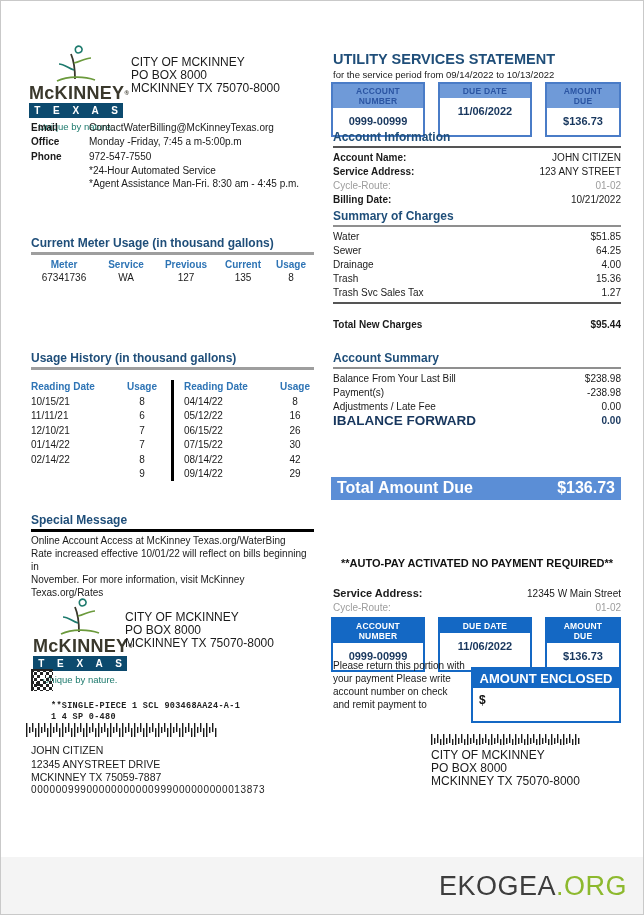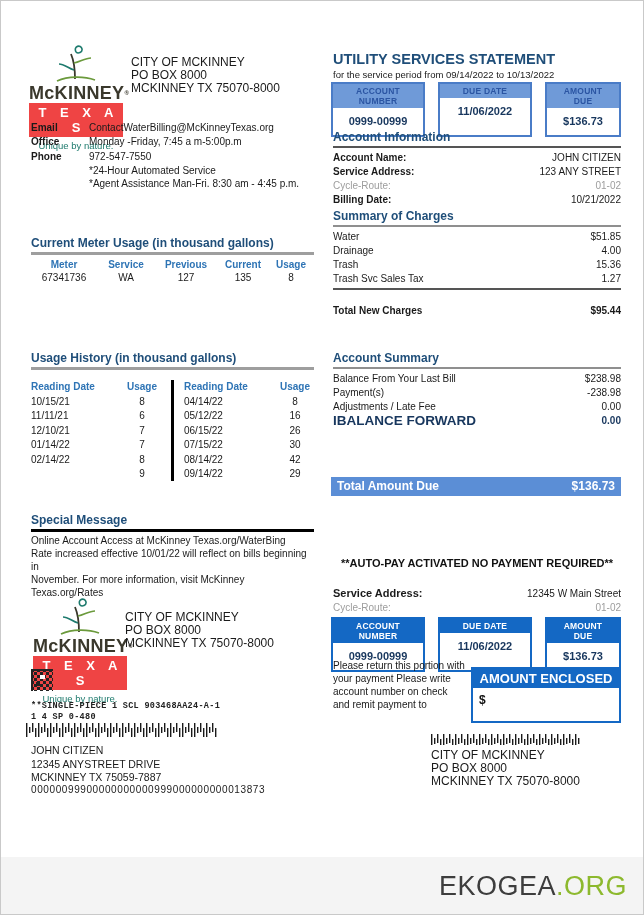--- a/index.html
+++ b/index.html
@@ -9,21 +9,21 @@
     position:relative; width:644px; height:915px; margin:0 auto;
     background:#ffffff; border:1px solid #c9c9c9; overflow:hidden;
   }
   .abs { position:absolute; }
 
   
   .logo { width:94px; text-align:center; }
   .logo-tree { display:block; margin:0 auto; }
   .logo-name { font-size:18px; font-weight:bold; letter-spacing:.3px; color:#3a382c; line-height:17px; white-space:nowrap; }
   .logo-reg { font-size:6px; vertical-align:top; }
-  .logo-state { background:#ef4444; color:#fff; font-size:13px; font-weight:bold; letter-spacing:5px; padding:2px 0 2px 5px; margin-top:1px; }
+  .logo-state { background:#0c4a6e; color:#fff; font-size:10px; font-weight:bold; letter-spacing:5px; padding:2px 0 2px 5px; margin-top:1px; }
   .logo-tagline { color:#1d7a6d; font-size:9.5px; margin-top:3px; white-space:nowrap; }
 
   .addr { font-size:12px; line-height:13px; color:#1a1a1a; }
 
   
   .contact { font-size:10px; line-height:13.5px; }
   .contact-row { display:flex; }
   .contact-row .k { width:58px; font-weight:bold; flex:none; }
 
   
@@ -55,30 +55,30 @@
 
   
   .uh { position:relative; }
   .uh-half { display:grid; grid-template-columns:1fr 46px; font-size:10px; line-height:14.5px; width:134px; }
   .uh-half .u { text-align:center; }
   .uh-head { color:#2e74b5; font-weight:bold; }
   .uh-divider { position:absolute; left:140px; top:0; width:3px; height:101px; background:#000; }
   .uh-right { position:absolute; left:153px; top:0; }
 
   
-  .total-bar { width:290px; background:#5b8ed6; color:#fff; font-weight:bold; font-size:12px;
+  .total-bar { width:290px; background:#5b8ed6; color:#fff; font-weight:bold; font-size:16px;
                display:flex; justify-content:space-between; padding:2px 6px 3px; }
 
   
   .msg { font-size:10px; line-height:13px; }
   .autopay { width:288px; text-align:center; font-weight:bold; font-size:11px; color:#111; }
   .amt-box { width:150px; border:2px solid #1468c4; background:#fff; }
   .amt-box .bh { background:#1468c4; color:#fff; font-size:13px; font-weight:bold; text-align:center; padding:2px 0; }
   .amt-box .bv { font-size:12px; font-weight:bold; color:#111; padding:5px 6px 14px; text-align:left; }
-  .ocr { font-family:"Liberation Mono", monospace; font-size:8.5px; font-weight:bold; line-height:11px; letter-spacing:.3px; color:#222; }
+  .ocr { font-family:"Liberation Mono", monospace; font-size:8.5px; font-weight:bold; line-height:11px; letter-spacing:.3px; color:#222;margin-left:20px; }
   .scanline { font-size:10px; letter-spacing:.6px; color:#222; }
   .watermark { font-size:27px; letter-spacing:.5px; color:#3d3d3d; font-weight:400; }
   .watermark .org { color:#8db92e; }
   .foot-band { left:0; right:0; bottom:0; height:57px; background:#f4f4f4; }
 </style>
 </head>
 <body>
 
 <svg width="0" height="0" style="position:absolute" aria-hidden="true">
   <defs>
@@ -182,20 +182,24 @@
     </div>
   </div>
 
   <div class="abs" style="left:332px; top:208px; width:288px;">
     <div class="h-navy">Summary of Charges</div>
     <div class="rule-gray2"></div>
     <div style="margin-top:3px;">
       <div class="kv plain">
         <span class="k">Water</span>
         <span>$51.85</span>
+      </div>
+      <div class="kv plain">
+        <span class="k">Sewer</span>
+        <span>64.25</span>
       </div>
       <div class="kv plain">
         <span class="k">Drainage</span>
         <span>4.00</span>
       </div>
       <div class="kv plain">
         <span class="k">Trash</span>
         <span>15.36</span>
       </div>
       <div class="kv plain">

